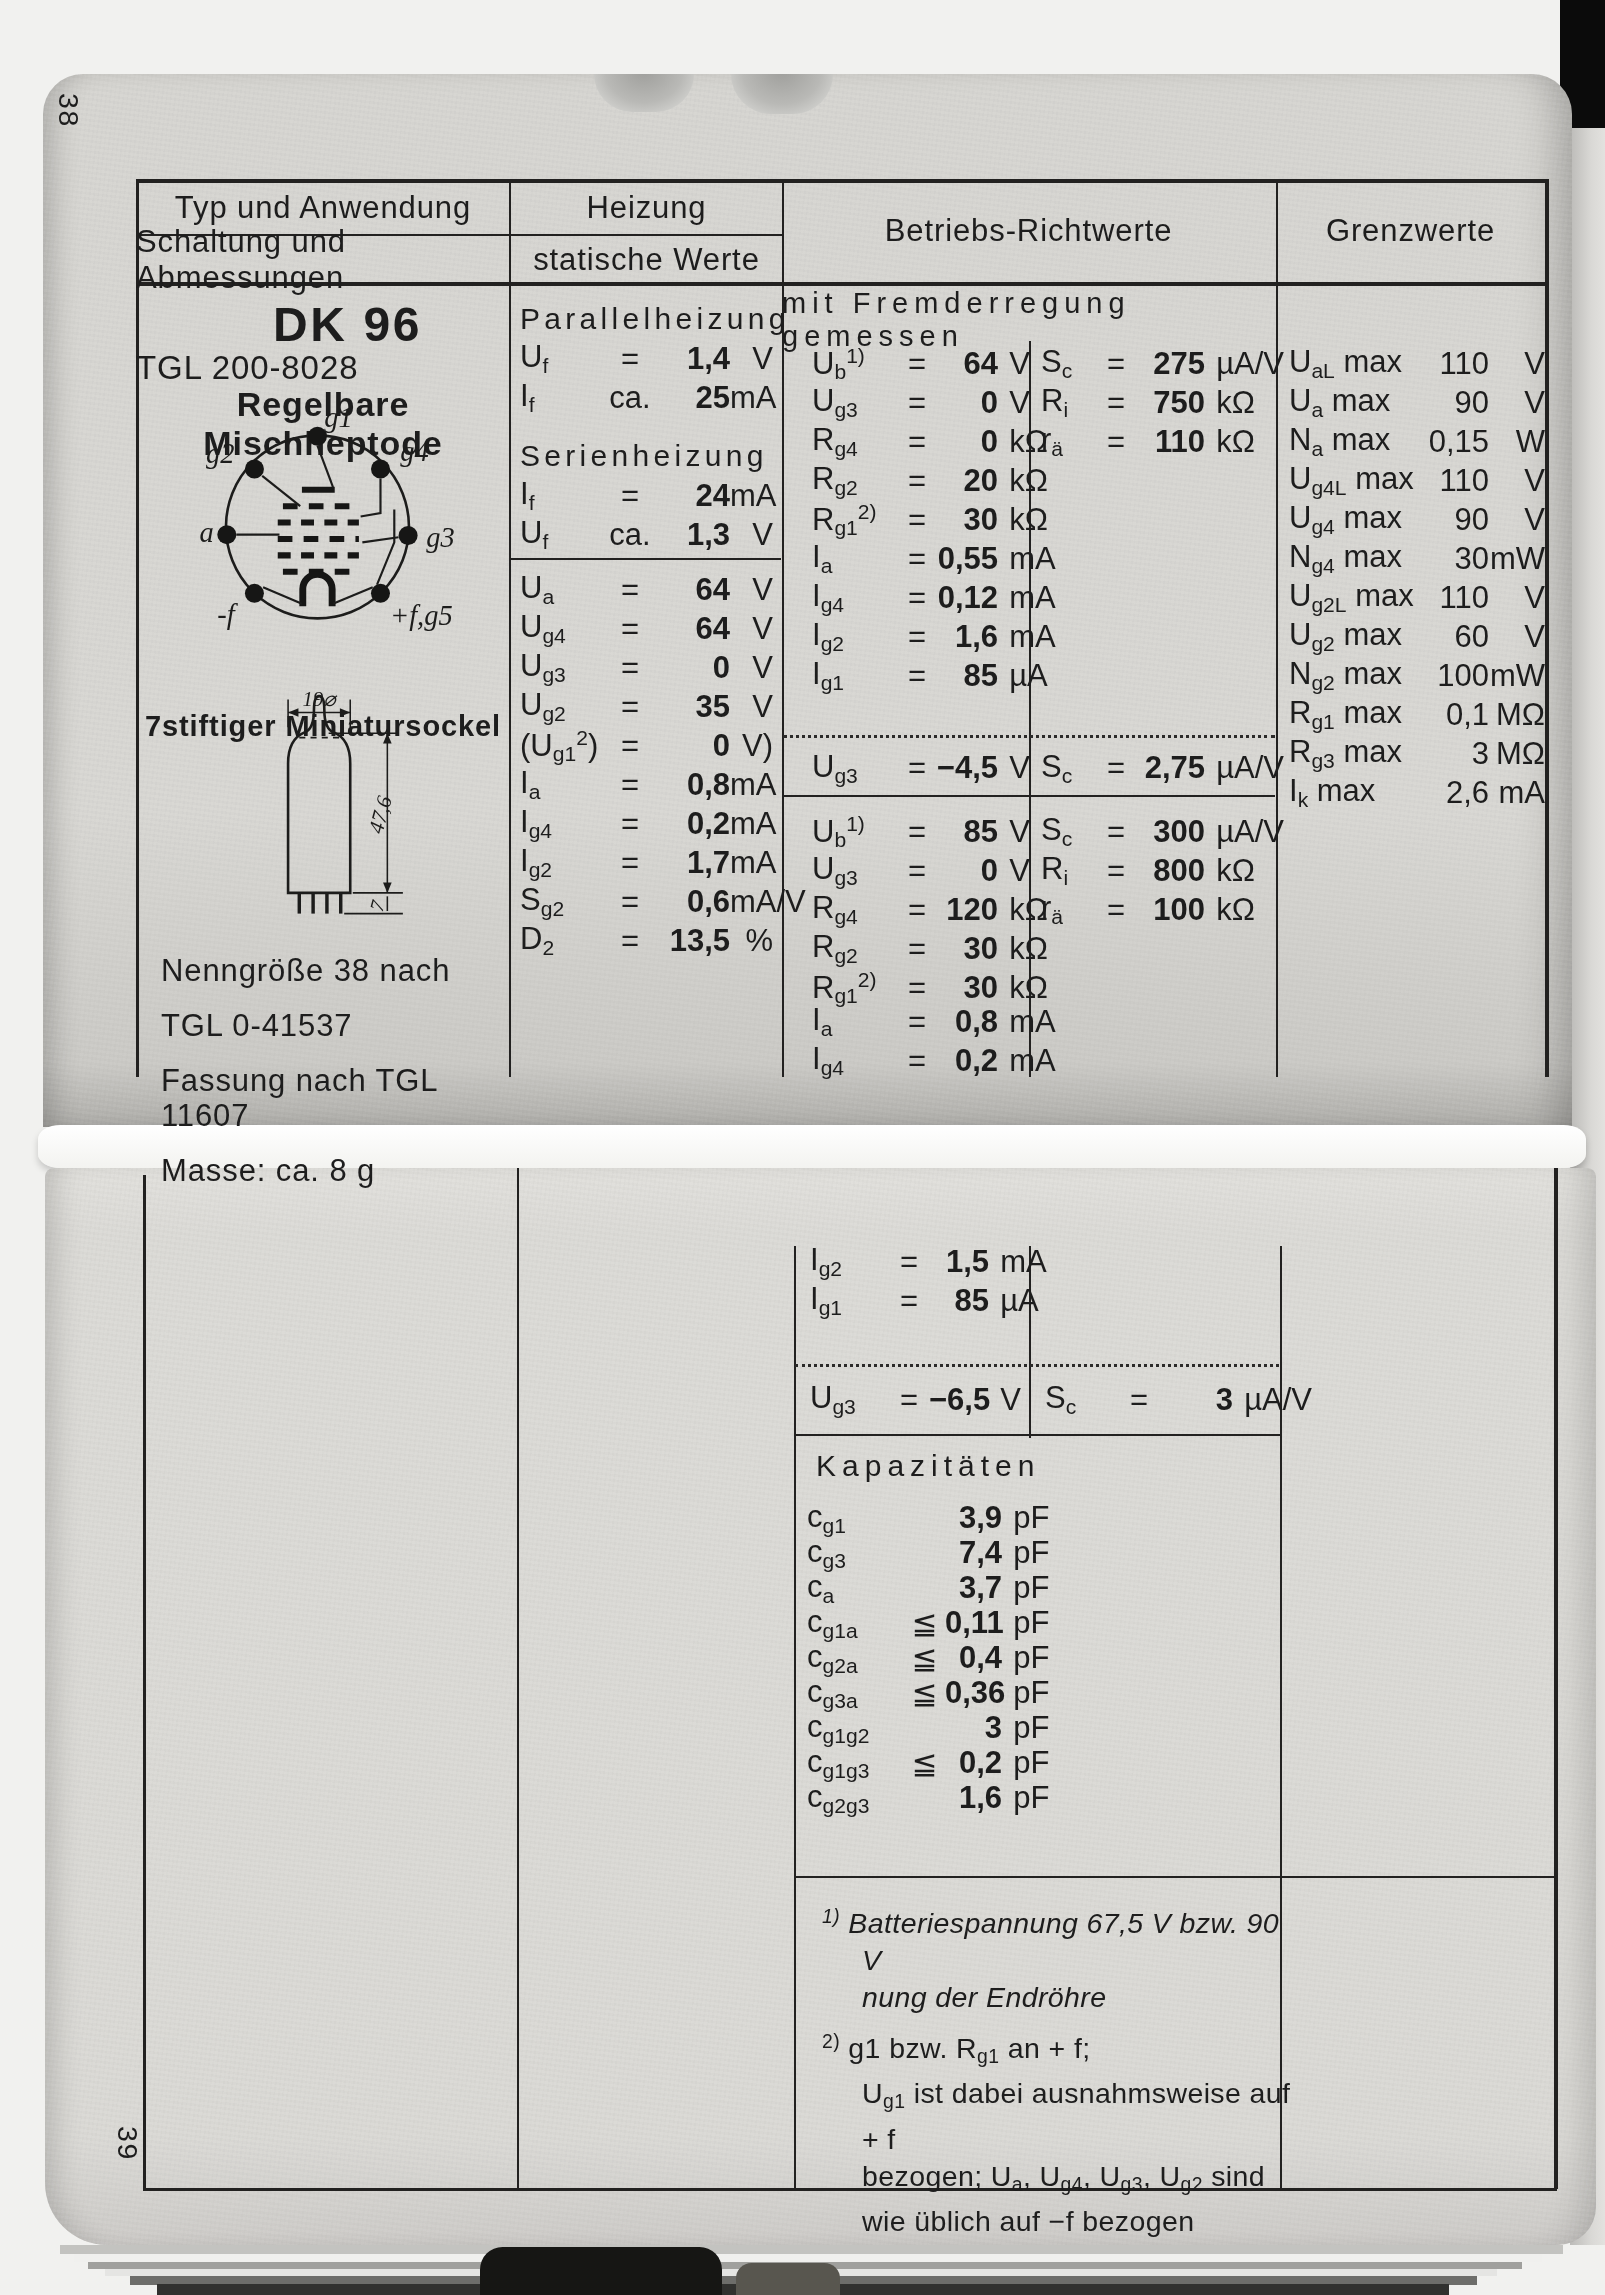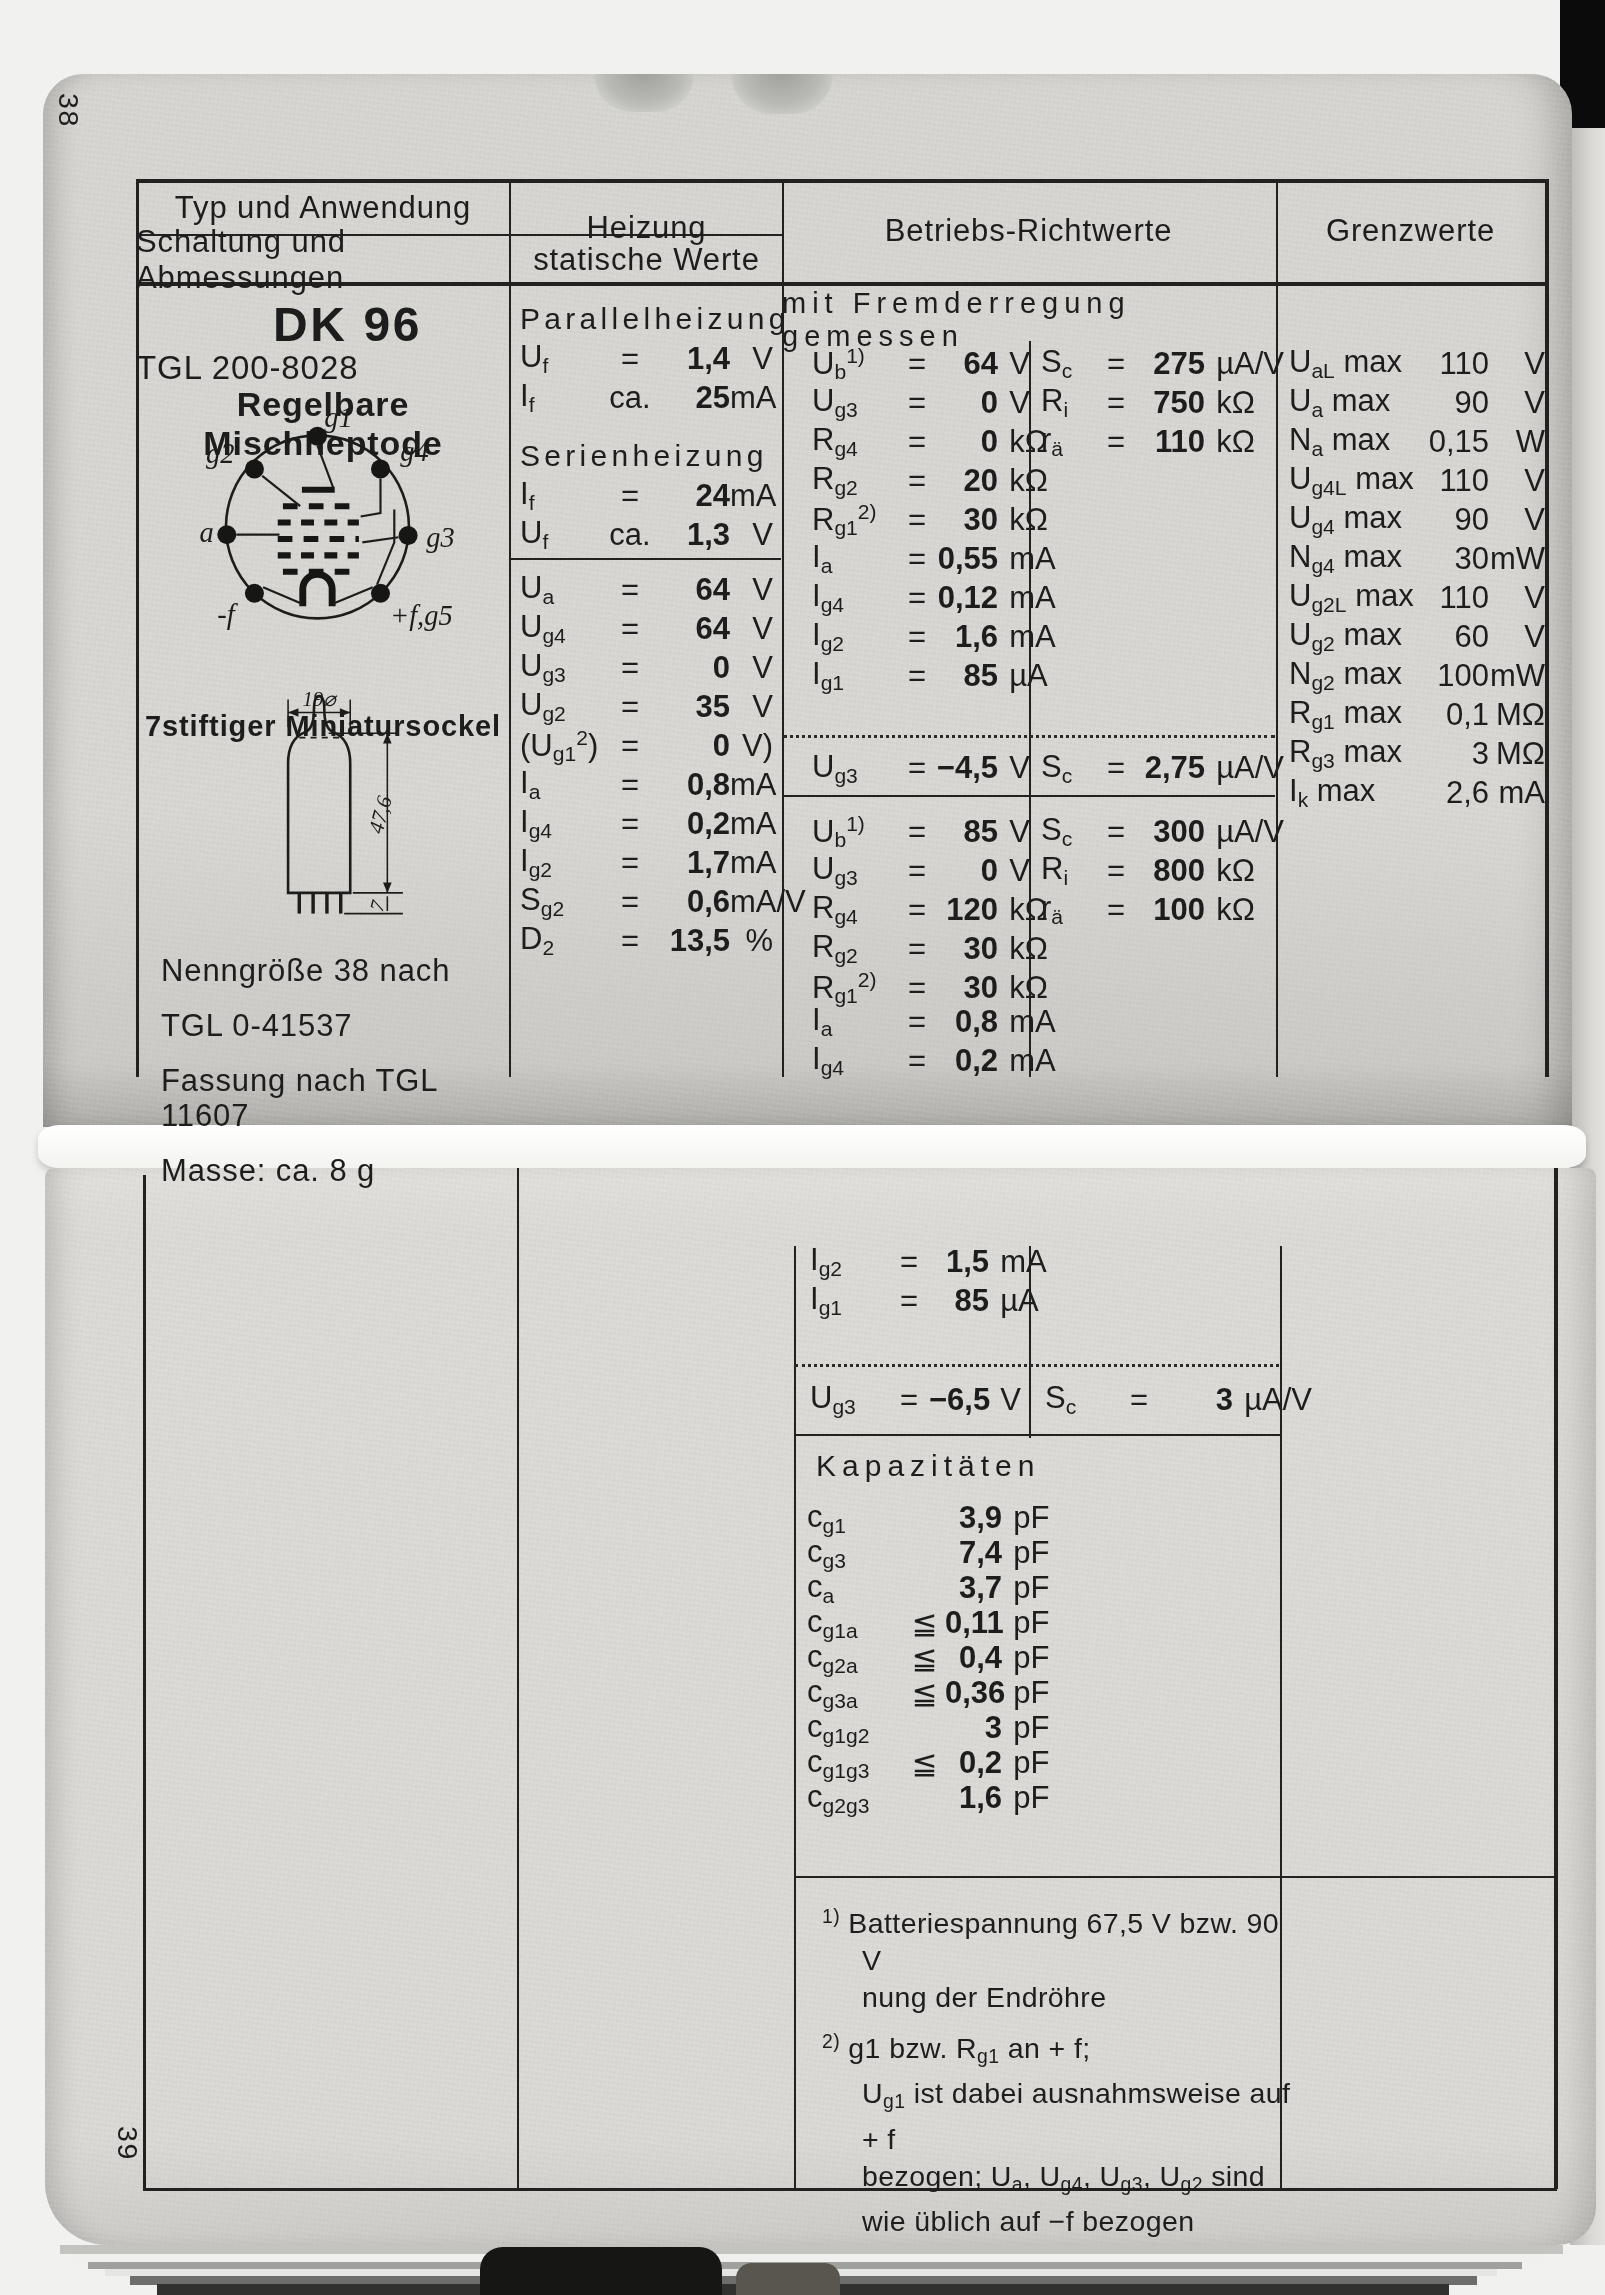--- a/index.html
+++ b/index.html
@@ -107,21 +107,21 @@
   <div class="abs vl" style="left:1029px;top:1246px;width:1.7px;height:192px;"></div>
   <div class="abs vl" style="left:1280px;top:1246px;width:1.7px;height:943px;"></div>
   <div class="abs vl" style="left:1554px;top:1168px;width:3.5px;height:1021px;"></div>
   <div class="abs dotted" style="left:795px;top:1364px;width:484px;"></div>
   <div class="abs hl" style="left:794px;top:1434px;width:488px;height:1.7px;"></div>
   <div class="abs hl" style="left:794px;top:1876px;width:762px;height:1.7px;"></div>
   <div class="abs hl" style="left:143px;top:2188px;width:1414px;height:2.6px;"></div>
 
   <div class="abs hdr" style="left:136px;top:182px;width:374px;height:52px;">Typ und Anwendung</div>
   <div class="abs hdr" style="left:136px;top:236px;width:374px;height:47px;">Schaltung und Abmessungen</div>
-  <div class="abs hdr" style="left:510px;top:182px;width:273px;height:52px;margin-top:20px;">Heizung</div>
+  <div class="abs hdr" style="left:510px;top:182px;width:273px;height:52px;">Heizung</div>
   <div class="abs hdr" style="left:510px;top:236px;width:273px;height:47px;">statische Werte</div>
   <div class="abs hdr" style="left:782px;top:180px;width:493px;height:102px;">Betriebs-Richtwerte</div>
   <div class="abs hdr" style="left:1276px;top:180px;width:269px;height:102px;">Grenzwerte</div>
 
   <div class="abs big-title" style="left:136px;top:297px;width:423px;">DK 96</div>
   <div class="abs mid-title" style="left:136px;top:349px;width:374px;">TGL 200-8028</div>
   <div class="abs sub-title" style="left:136px;top:385px;width:374px;">Regelbare Mischheptode</div>
 
   <svg class="abs" style="left:181px;top:406px;" width="285" height="259" viewBox="0 0 330 300">
     <circle cx="158" cy="140" r="106" fill="none" stroke="#1c1c1b" stroke-width="3"></circle>
@@ -589,21 +589,21 @@
         <span class="c-u">pF</span>
       </div>
       <div class="trow">
         <span class="c-l">c<sub>g2g3</sub></span>
         <span class="c-eq"></span>
         <span class="c-v">1,6</span>
         <span class="c-u">pF</span>
       </div>
     </div>
 
-  <div class="abs fn" style="left:822px;top:1898px;width:484px;">
+  <div class="abs fn" style="left:822px;top:1898px;width:484px;font-style:italic;">
       <div class="fn-line"><sup>1)</sup> Batteriespannung 67,5 V bzw. 90 V</div>
       <div class="fn-line">nung der Endröhre</div>
     </div>
   <div class="abs fn" style="left:822px;top:2023px;width:484px;">
       <div class="fn-line"><sup>2)</sup> g1 bzw. R<sub>g1</sub> an + f;</div>
       <div class="fn-line">U<sub>g1</sub> ist dabei ausnahmsweise auf + f</div>
       <div class="fn-line">bezogen; U<sub>a</sub>, U<sub>g4</sub>, U<sub>g3</sub>, U<sub>g2</sub> sind</div>
       <div class="fn-line">wie üblich auf −f bezogen</div>
     </div>
 

